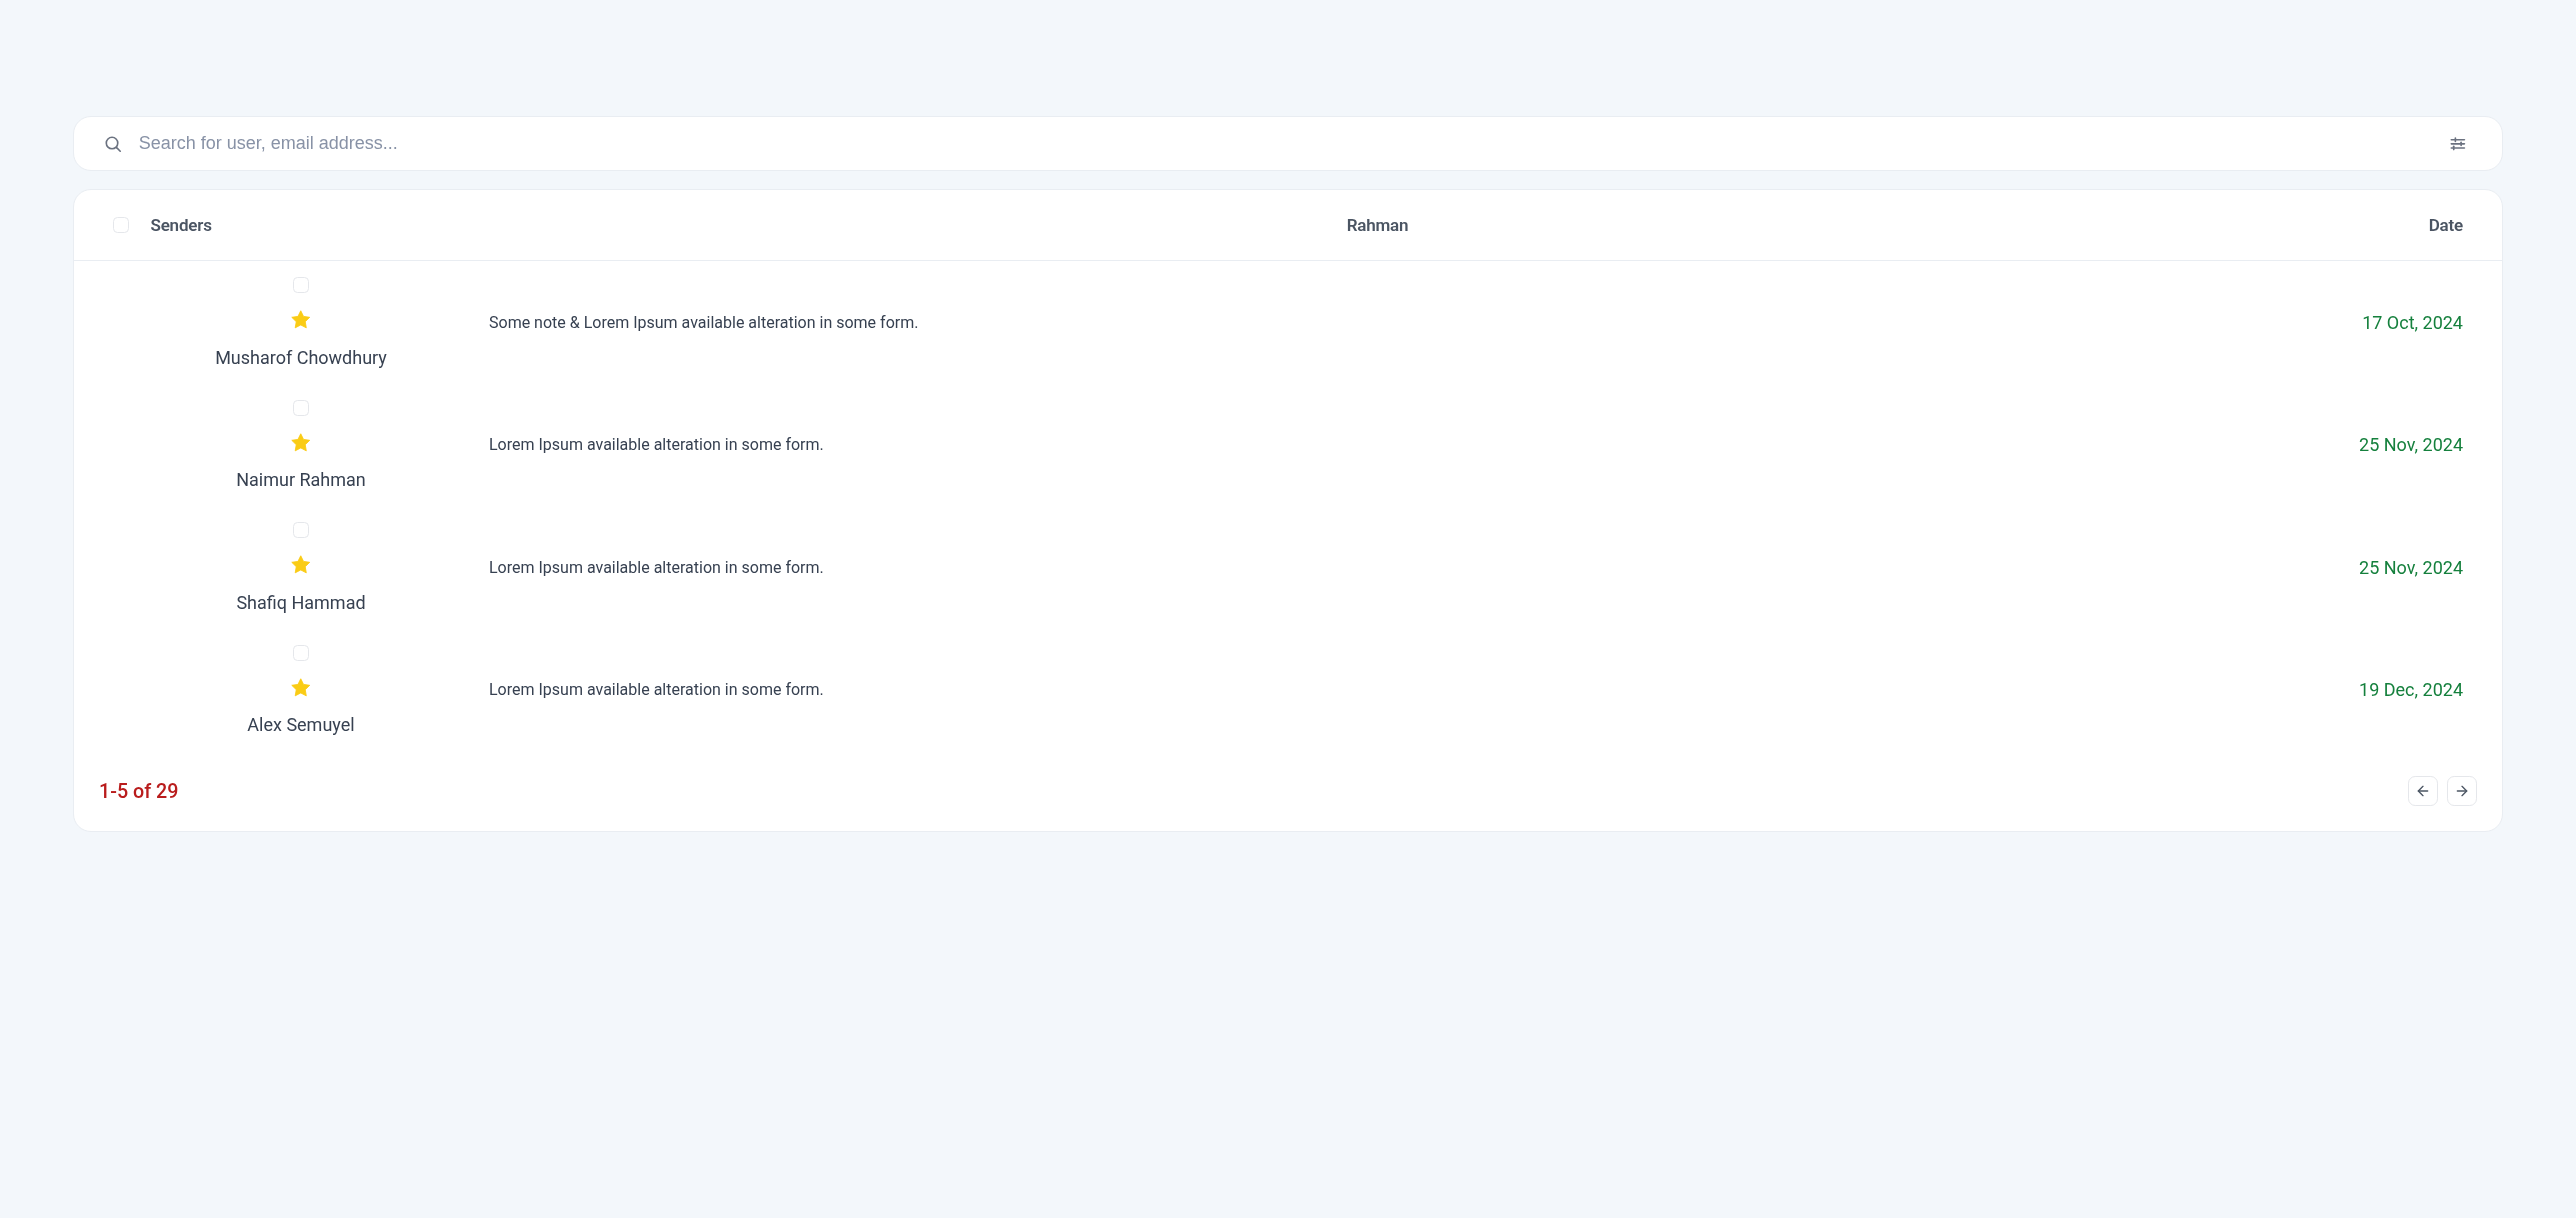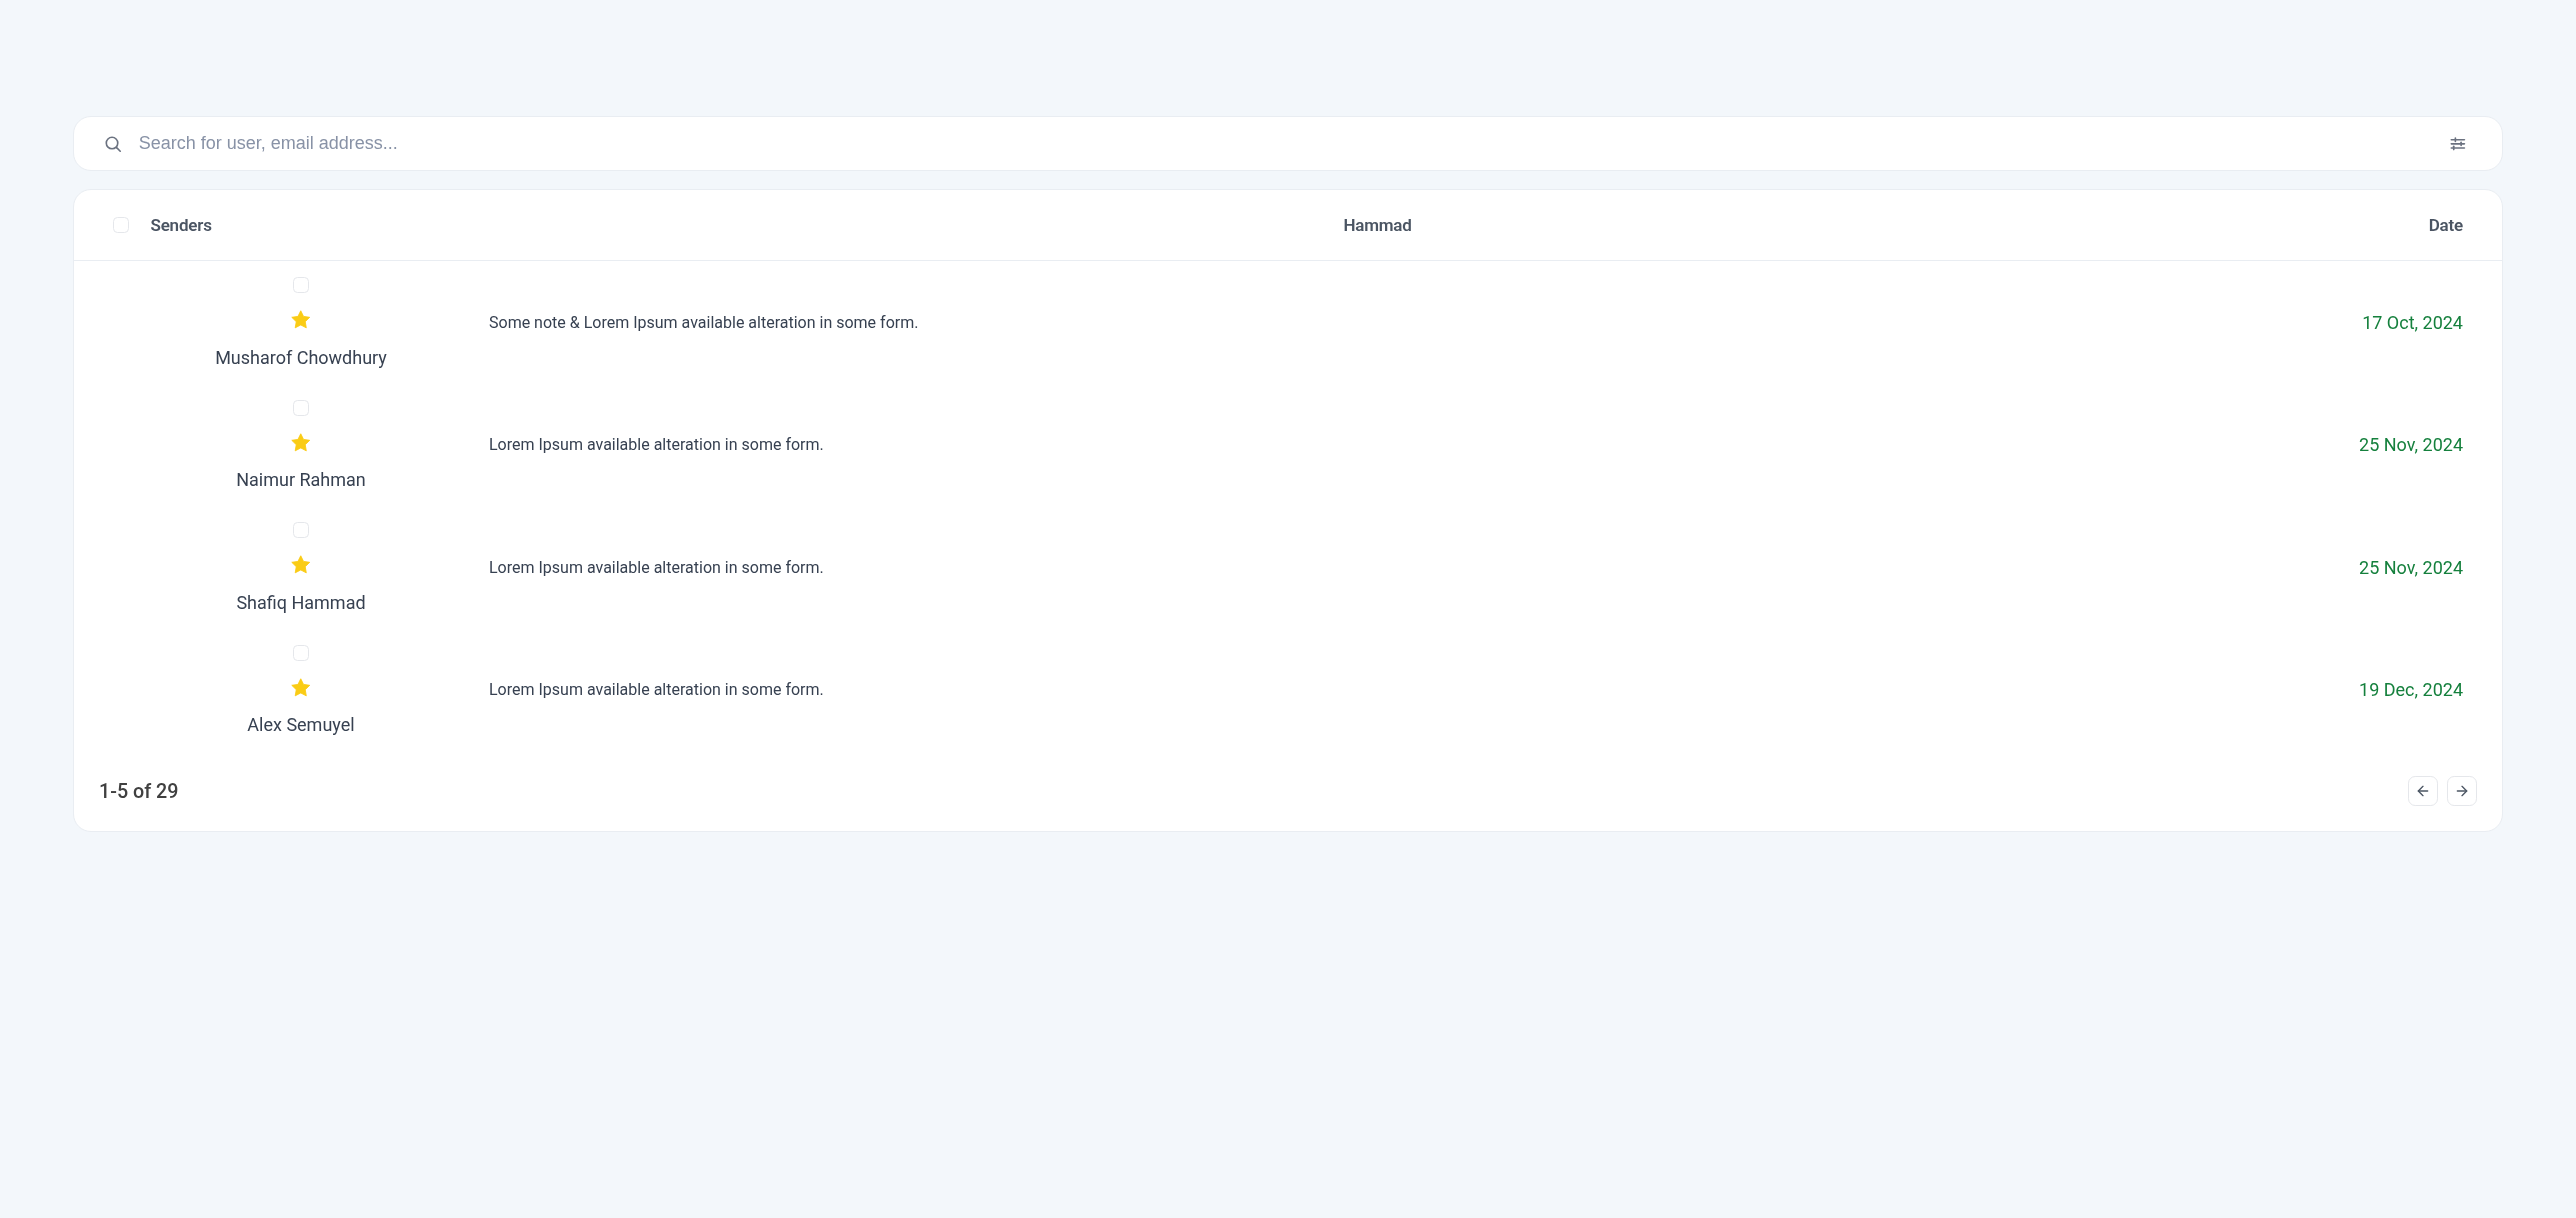--- a/index.html
+++ b/index.html
@@ -117,21 +117,21 @@
     }
     .footer {
       display: flex;
       align-items: center;
       justify-content: space-between;
       padding: 25px 25px 25px 25px;
     }
     .pagination-text {
       font-size: 19.7px;
       font-weight: 500;
-      color: #404040;
+      color: #b91c1c;
     }
     .pager {
       display: flex;
       gap: 9px;
     }
     .pager-btn {
       width: 30px;
       height: 30px;
       border: 0.9px solid #e5e7eb;
       border-radius: 7.2px;
@@ -175,21 +175,21 @@
     </button>
   </div>
 
   <div class="card">
     <div class="header-row">
       <div class="col-senders">
         <div class="checkbox"></div>
         <span class="th">Senders</span>
       </div>
       <div class="col-subject-th">
-        <span class="th">Hammad</span>
+        <span class="th">Rahman</span>
       </div>
       <div class="col-date">
         <span class="th">Date</span>
       </div>
     </div>
 
     <div class="rows">
 
       <div class="row">
         <div class="col-senders">

